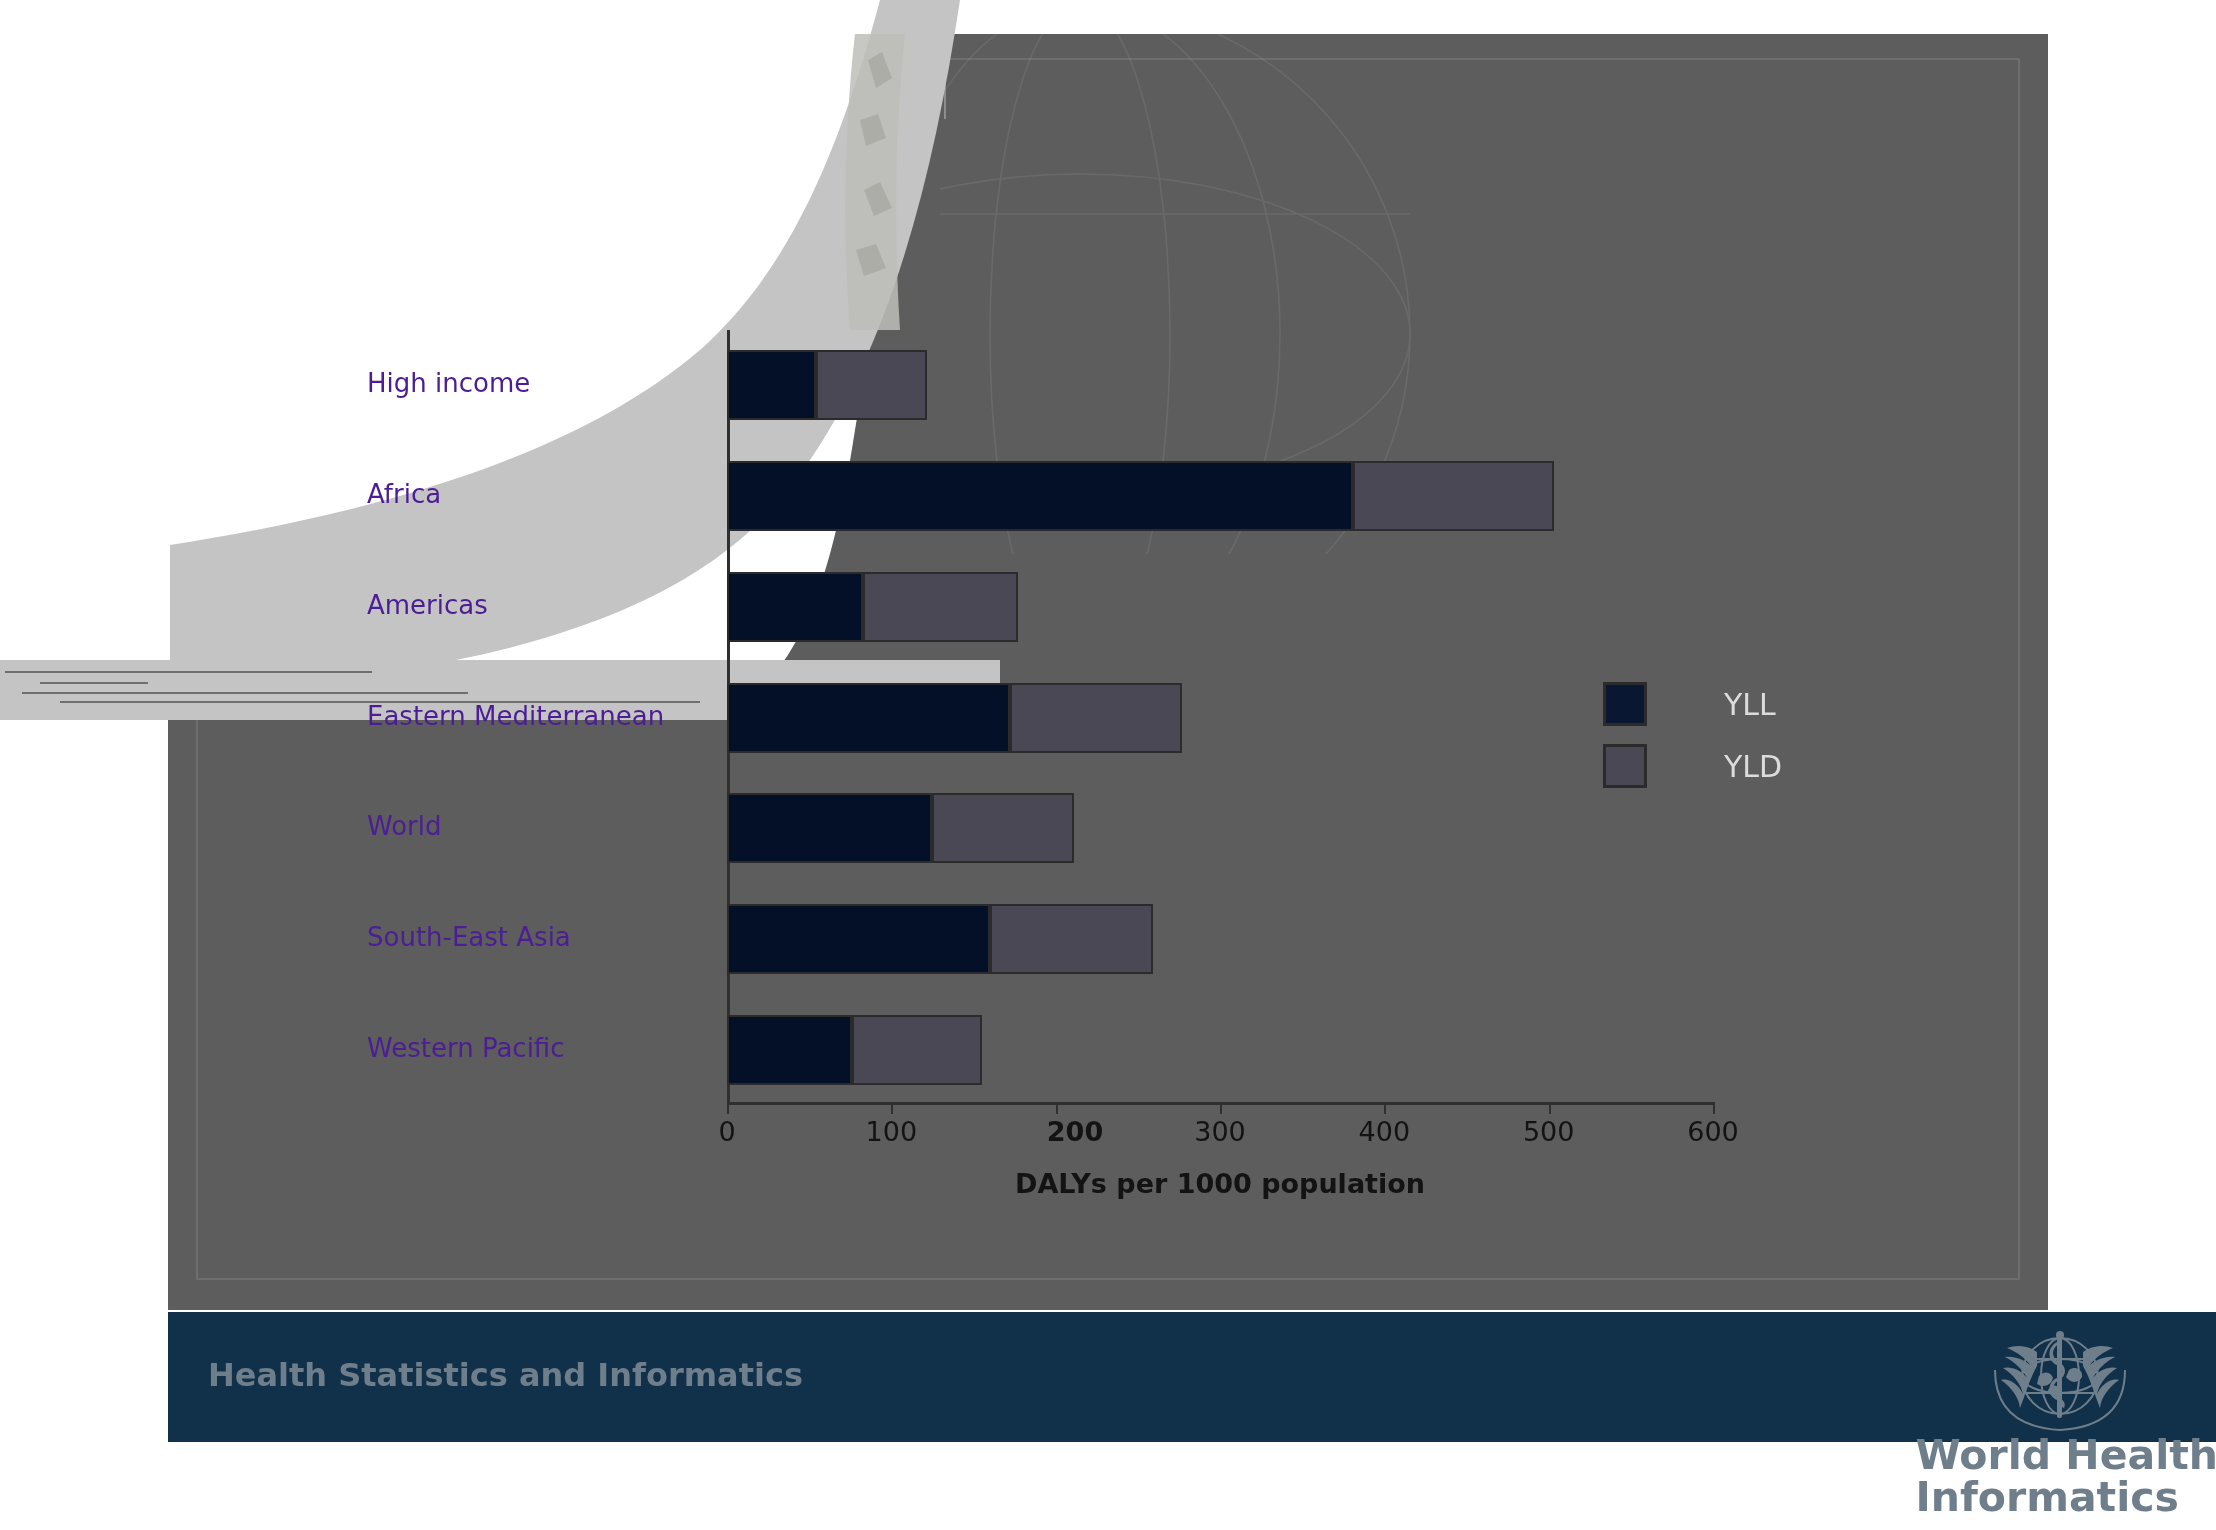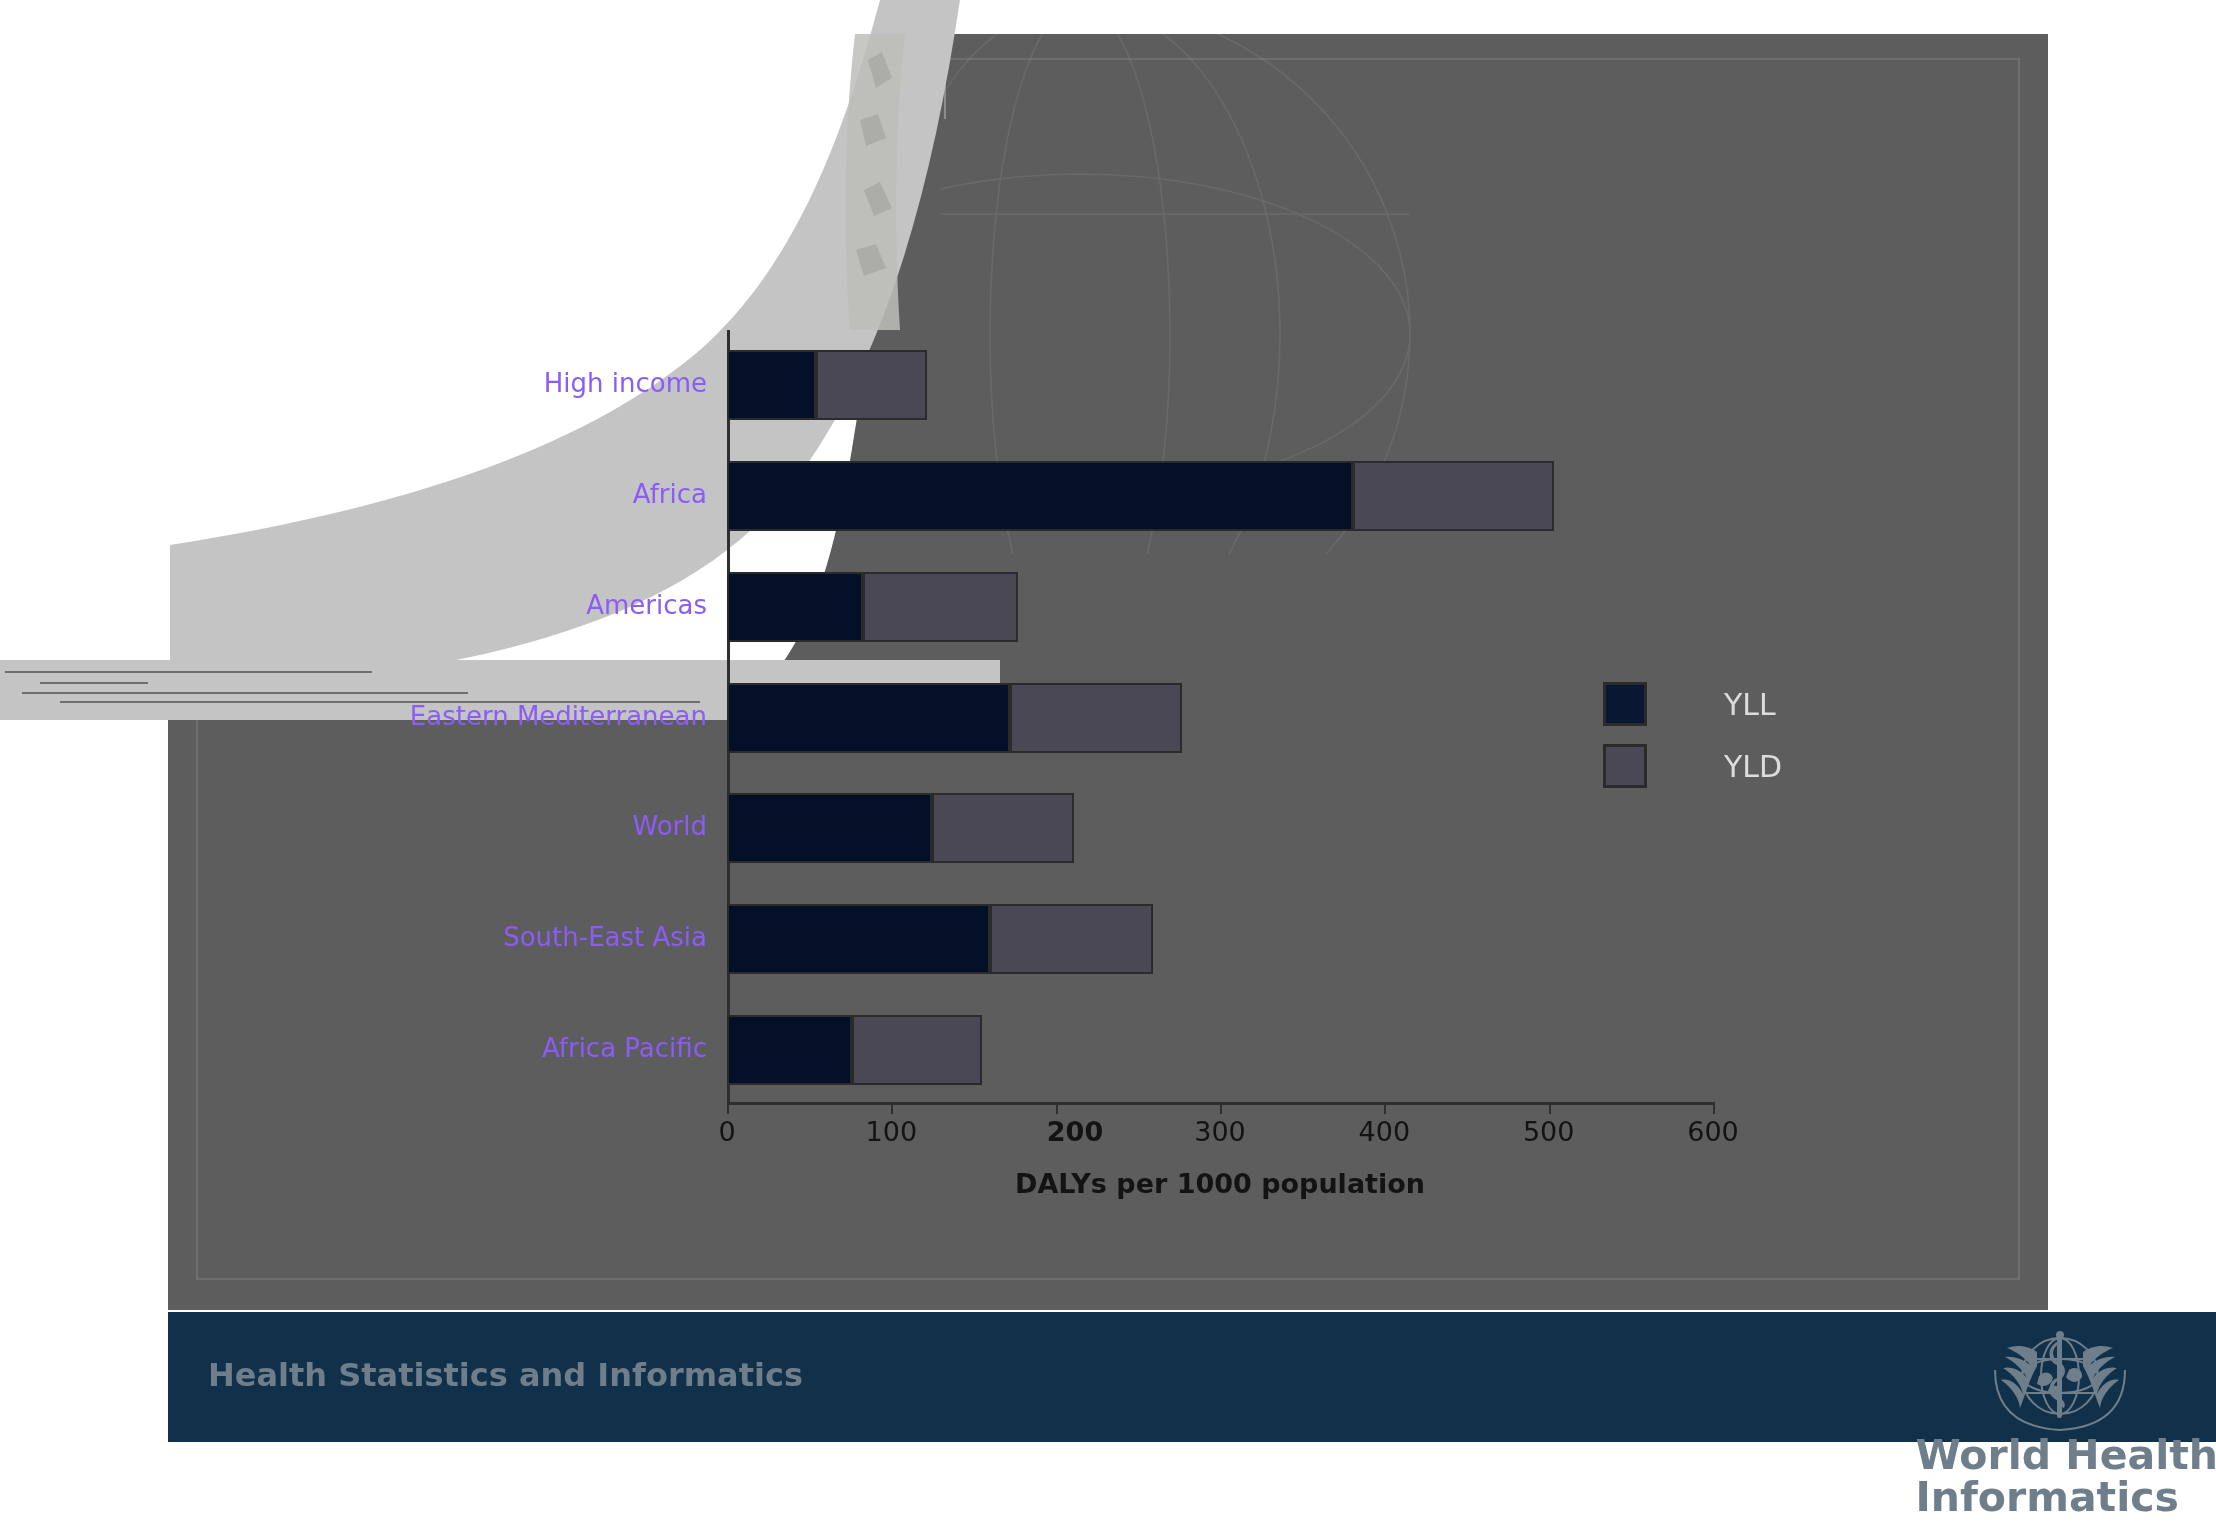--- a/index.html
+++ b/index.html
@@ -47,22 +47,22 @@
     position:absolute;left:727px;top:330px;width:990px;height:775px;
   }
   .plot{position:absolute;left:0;top:0;width:986px;height:775px;}
 
   .row{position:absolute;left:0;height:70px;display:flex;align-items:stretch;}
   .seg{box-sizing:border-box;border:2px solid #2b2b2b;height:100%;}
   .seg.yll{background:#041028;}
   .seg.yld{background:#4a4854;border-left:2px solid #2b2b2b;}
 
   .cat-label{
-    position:absolute;right:0;width:340px;text-align:right;
-    color:#8b5cf6;font-size:26px;
+    position:absolute;right:0;width:340px;text-align:left;
+    color:#4c1d95;font-size:26px;
     font-family:"DejaVu Sans","Liberation Sans",sans-serif;
     white-space:nowrap;
   }
 
   .axis-line{position:absolute;left:0;bottom:0;width:988px;height:3px;background:#2f2f2f;}
   .axis-vline{position:absolute;left:0;bottom:0;width:3px;height:775px;background:#2f2f2f;}
   .tick{position:absolute;width:2px;height:9px;background:#2f2f2f;bottom:-9px;}
   .ticklabel{
     position:absolute;top:786px;transform:translateX(-50%);
     color:#131313;font-size:27px;
@@ -190,21 +190,21 @@
           <div class="ticklabel" style="left: 986px;">600</div>
         </div>
 
       <div id="xaxis-title">DALYs per 1000 population</div>
     <div class="cat-label" style="top: 38.3571px; right: 1006px;">High income</div>
         <div class="cat-label" style="top: 149.071px; right: 1006px;">Africa</div>
         <div class="cat-label" style="top: 259.786px; right: 1006px;">Americas</div>
         <div class="cat-label" style="top: 370.5px; right: 1006px;">Eastern Mediterranean</div>
         <div class="cat-label" style="top: 481.214px; right: 1006px;">World</div>
         <div class="cat-label" style="top: 591.929px; right: 1006px;">South-East Asia</div>
-        <div class="cat-label" style="top: 702.643px; right: 1006px;">Africa Pacific</div>
+        <div class="cat-label" style="top: 702.643px; right: 1006px;">Western Pacific</div>
       </div>
   </div>
 
   <div id="legend">
     <div class="leg-row">
       <span class="leg-swatch yll"></span>
       <span class="leg-text">YLL</span>
     </div>
     <div class="leg-row">
       <span class="leg-swatch yld"></span>

